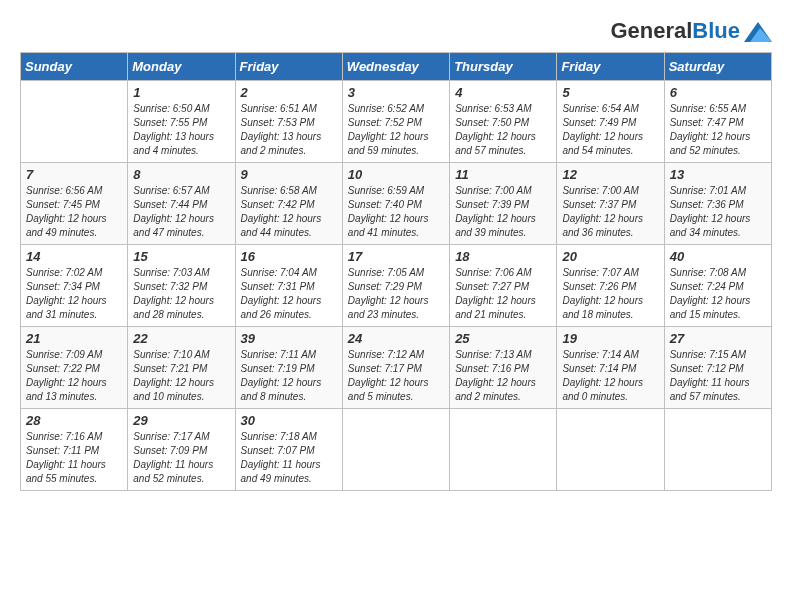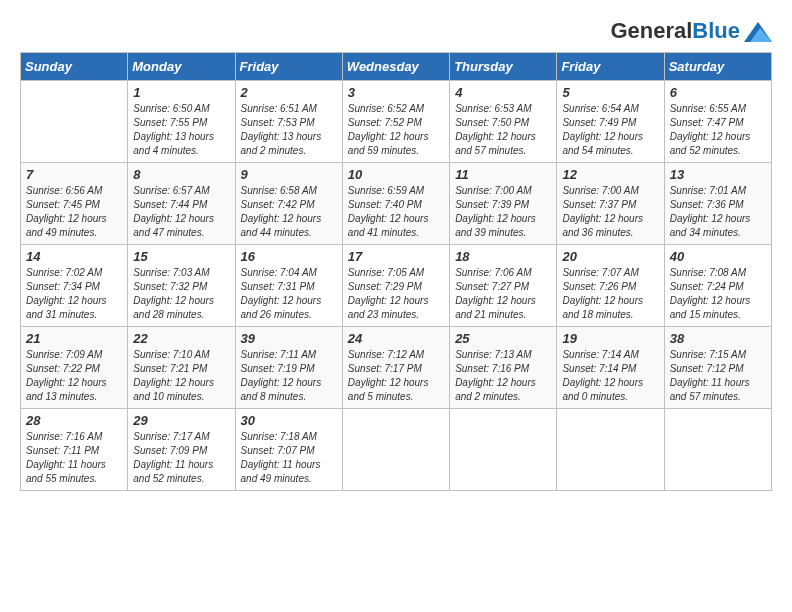--- a/index.html
+++ b/index.html
@@ -224,21 +224,21 @@
         </td>
         <td>
           <div class="day-number">25</div>
           <div class="day-info">Sunrise: 7:13 AM<br>Sunset: 7:16 PM<br>Daylight: 12 hours and 2 minutes.</div>
         </td>
         <td>
           <div class="day-number">19</div>
           <div class="day-info">Sunrise: 7:14 AM<br>Sunset: 7:14 PM<br>Daylight: 12 hours and 0 minutes.</div>
         </td>
         <td>
-          <div class="day-number">38</div>
+          <div class="day-number">27</div>
           <div class="day-info">Sunrise: 7:15 AM<br>Sunset: 7:12 PM<br>Daylight: 11 hours and 57 minutes.</div>
         </td>
       </tr>
       <tr>
         <td>
           <div class="day-number">28</div>
           <div class="day-info">Sunrise: 7:16 AM<br>Sunset: 7:11 PM<br>Daylight: 11 hours and 55 minutes.</div>
         </td>
         <td>
           <div class="day-number">29</div>

